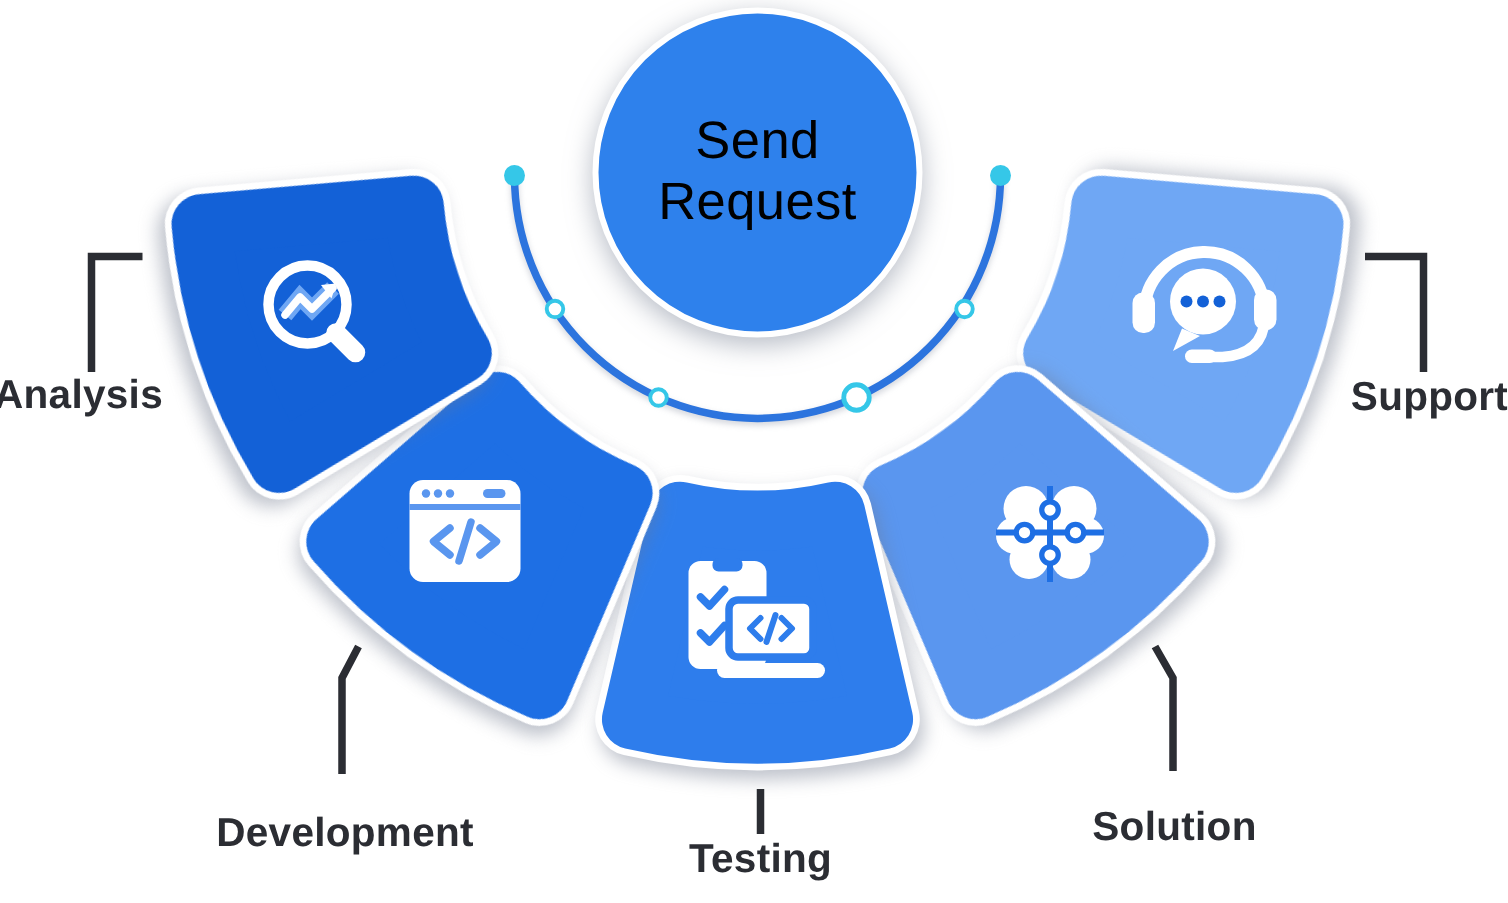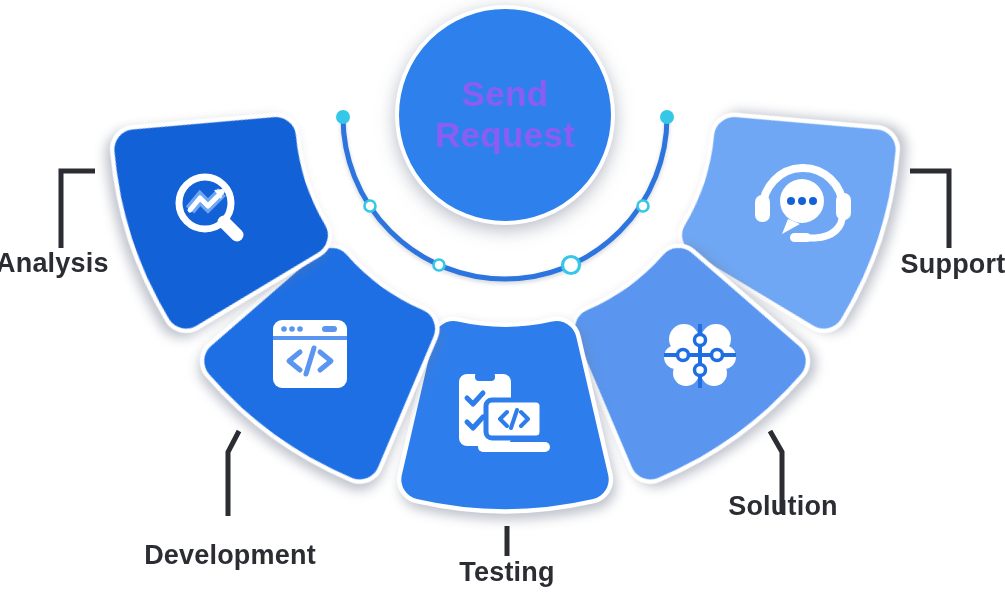--- a/index.html
+++ b/index.html
@@ -25,24 +25,24 @@
   .node-mid{fill:#fff;stroke:var(--dot);stroke-width:2.6}
   .node-big{fill:#fff;stroke:var(--dot);stroke-width:3.2}
   .hub{fill:var(--circle);stroke:#fff;stroke-width:4;
        filter:drop-shadow(0 5px 9px rgba(110,120,140,.5))}
   .connector{fill:none;stroke:var(--ink);stroke-width:5}
   .stage-label{position:absolute;font-weight:bold;font-size:27px;color:var(--ink);
                text-align:center;letter-spacing:.2px;white-space:nowrap}
   .lbl-0{left:-4px;top:248px;width:112px}
   .lbl-1{left:139px;top:540px;width:182px}
   .lbl-2{left:453px;top:557px;width:108px}
-  .lbl-3{left:722px;top:491px;width:122px}
+  .lbl-3{left:722px;top:536px;width:122px}
   .lbl-4{left:897px;top:249px;width:112px}
   .center-label{position:absolute;left:415px;top:73px;width:180px;text-align:center;
-                color:#8b5cf6;font-weight:bold;font-size:35px;line-height:1.18;letter-spacing:.3px}
+                color:#000000;font-weight:normal;font-size:35px;line-height:1.18;letter-spacing:.3px}
   .wicon{fill:#fff}
   .wstroke{fill:none;stroke:#fff;stroke-linecap:round;stroke-linejoin:round}
 </style>
 </head>
 <body>
 
 <svg class="diagram" width="1005" height="602" viewBox="0 0 1005 602">
   <defs>
     <path id="petal" d="M 453.3 341.1 A 230 230 0 0 0 556.7 341.1 L 588.7 479.5 A 372 372 0 0 1 421.3 479.5 Z"></path>
   </defs>

